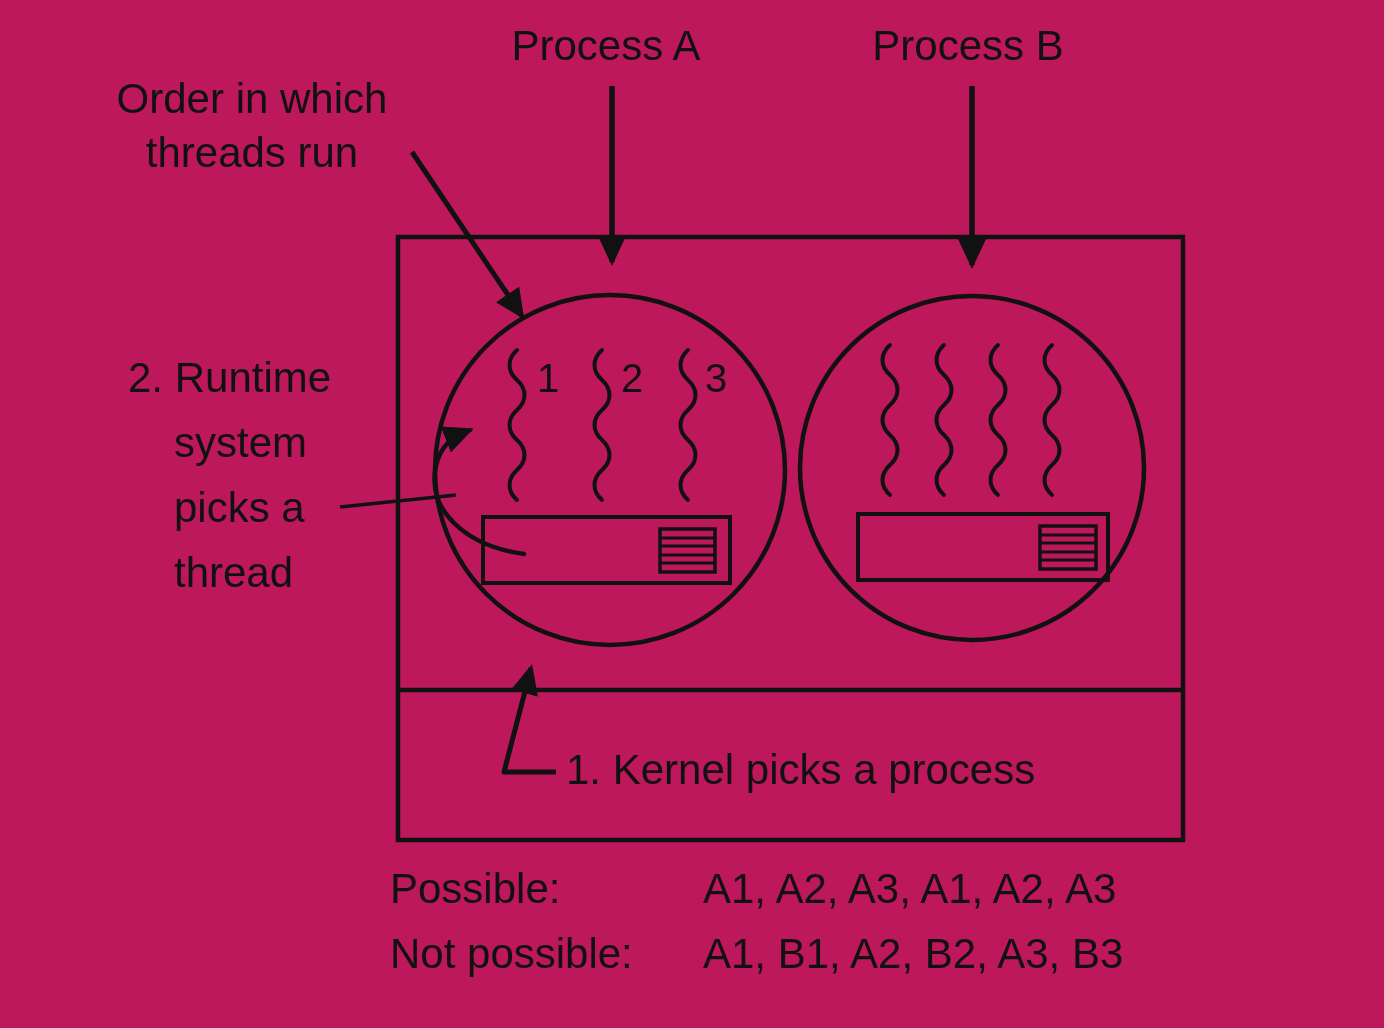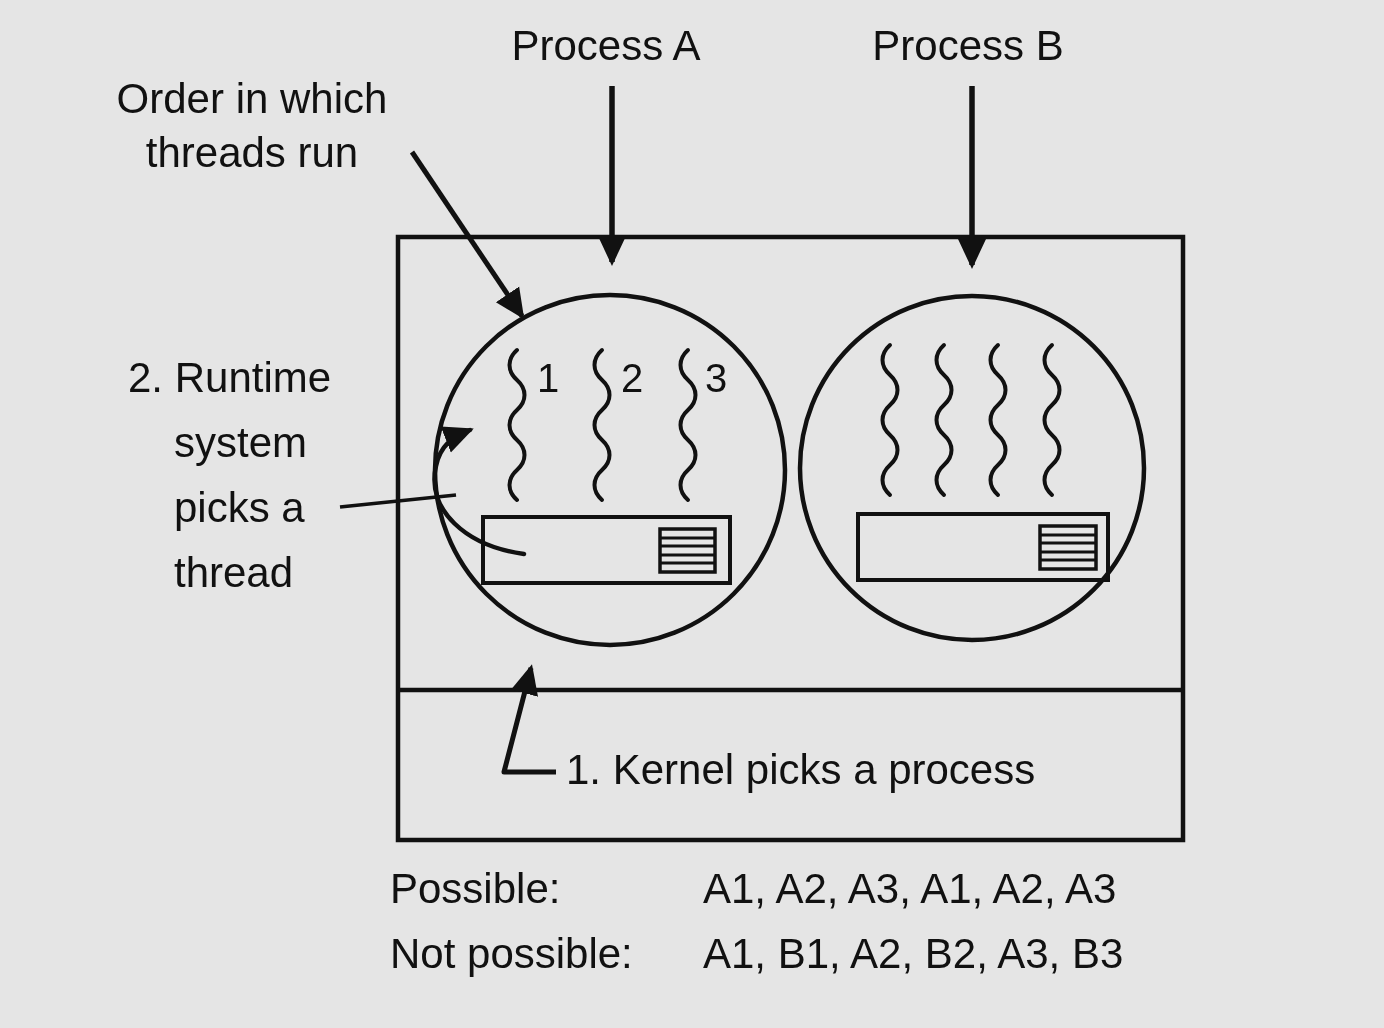--- a/index.html
+++ b/index.html
@@ -1,20 +1,20 @@
 <!DOCTYPE html>
 <html><head>
 <meta charset="utf-8">
 <style>
   html, body { margin: 0; padding: 0; background: #ffffff; }
   .stage {
     position: relative;
     width: 1384px;
     height: 1028px;
-    background: #e5e5e5;
+    background: #be185d;
     overflow: hidden;
   }
   svg { display: block; }
   .label {
     font-family: "Liberation Sans", "DejaVu Sans", sans-serif;
     font-size: 42px;
     fill: #111111;
   }
   .num {
     font-family: "Liberation Sans", "DejaVu Sans", sans-serif;

